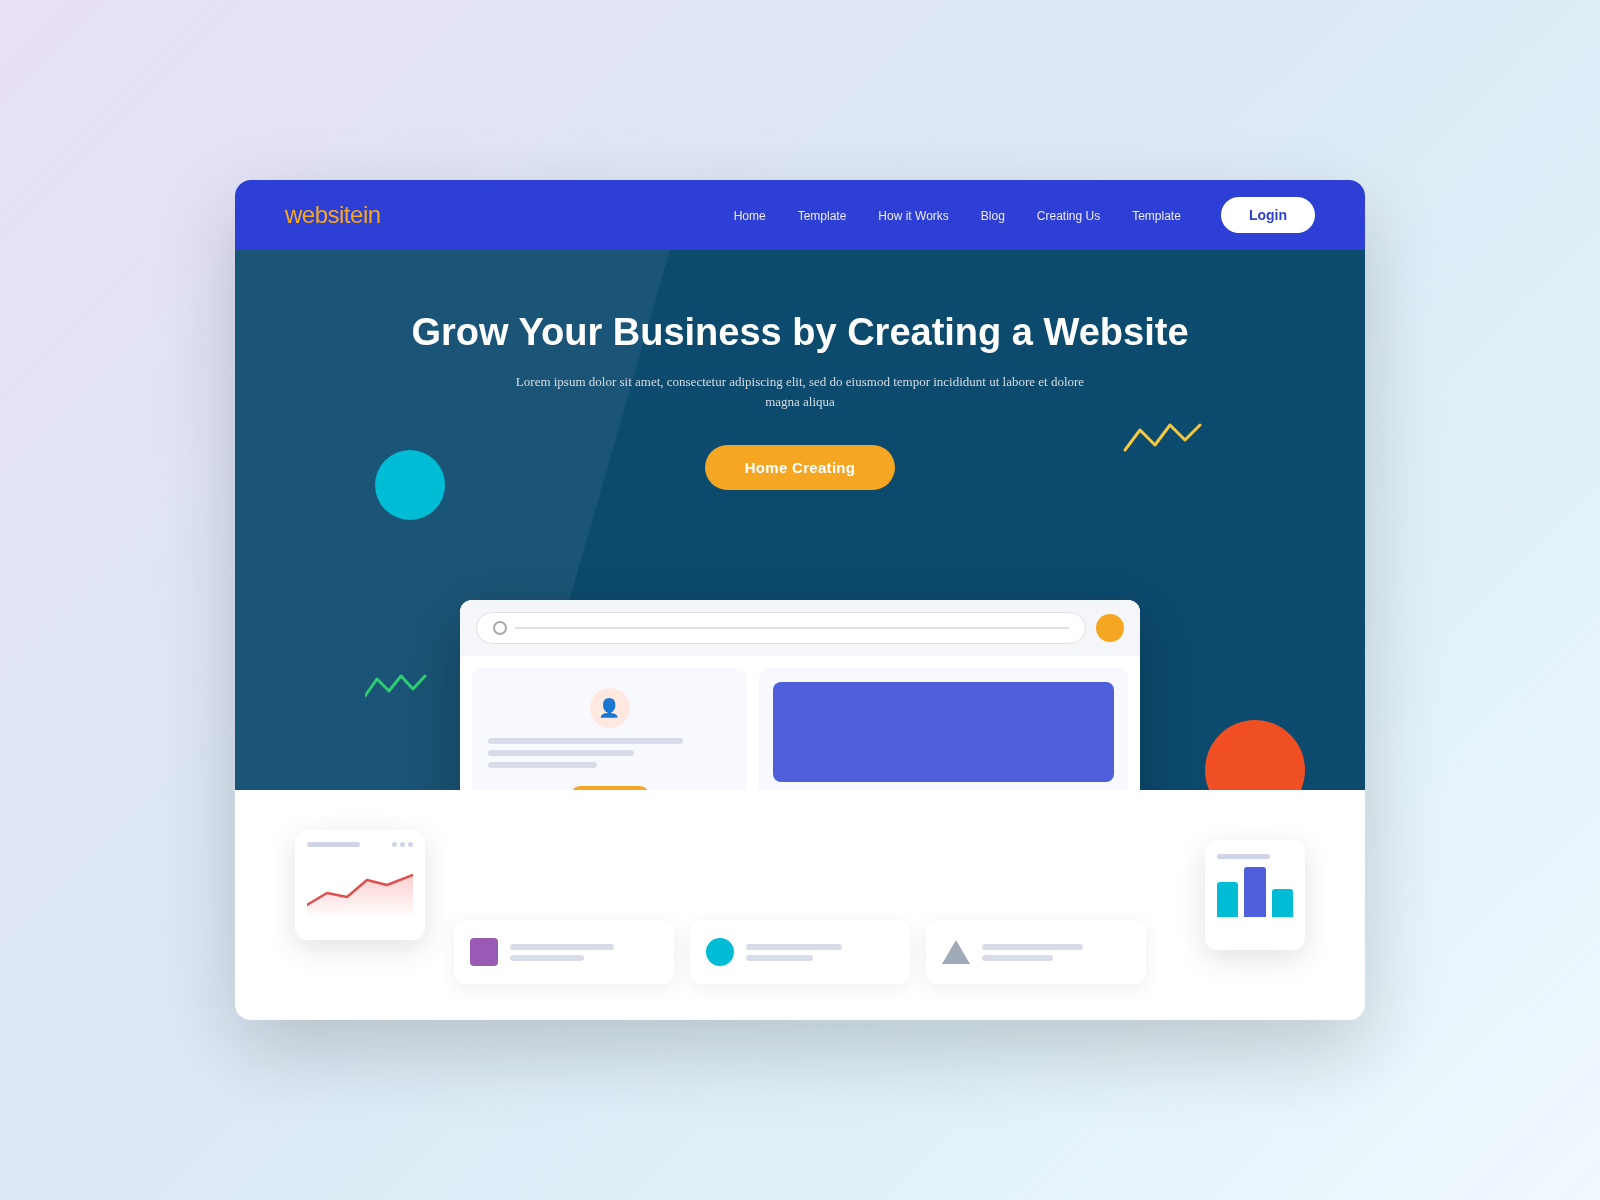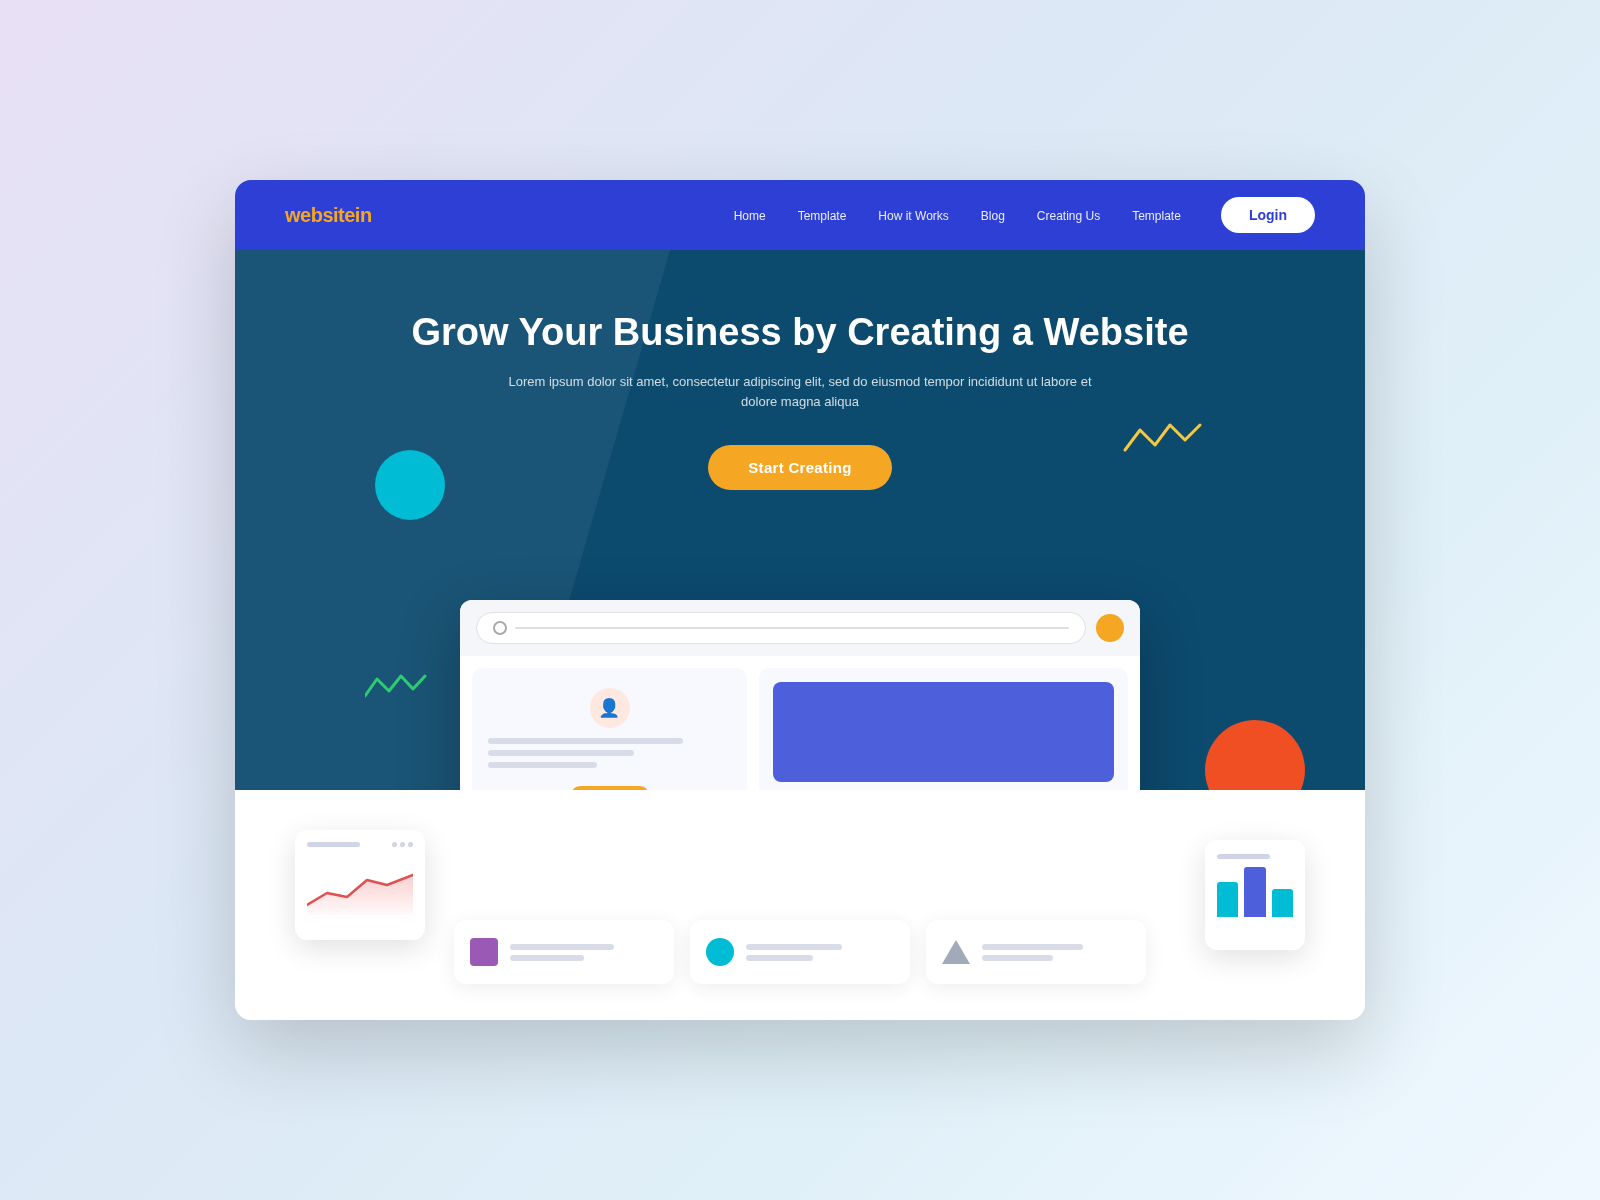--- a/index.html
+++ b/index.html
@@ -29,22 +29,22 @@
       background: #2d3fd4;
       height: 70px;
       display: flex;
       align-items: center;
       padding: 0 50px;
       position: relative;
       z-index: 10;
     }
 
     .logo {
-      font-size: 20px;
-      font-weight: 700;
+      font-size: 24px;
+      font-weight: 400;
       color: white;
       margin-right: auto;
       letter-spacing: -0.5px;
     }
 
     .logo span {
       color: #f5a623;
     }
 
     .nav-links {
@@ -109,20 +109,21 @@
     }
 
     .hero-subtitle {
       font-size: 13px;
       color: rgba(255,255,255,0.8);
       margin-bottom: 32px;
       max-width: 600px;
       margin-left: auto;
       margin-right: auto;
       line-height: 1.6;
+      font-family: Liberation Serif, serif;
     }
 
     .cta-btn {
       background: #f5a623;
       color: white;
       border: none;
       border-radius: 50px;
       padding: 14px 40px;
       font-size: 15px;
       font-weight: 700;
@@ -458,21 +459,21 @@
       <li><a>Template</a></li>
     </ul>
     <button class="login-btn">Login</button>
   </nav>
 
   <div class="hero-section">
 
     <div class="hero-text">
       <h1 class="hero-title">Grow Your Business by Creating a Website</h1>
       <p class="hero-subtitle">Lorem ipsum dolor sit amet, consectetur adipiscing elit, sed do eiusmod tempor incididunt ut labore et dolore magna aliqua</p>
-      <button class="cta-btn">Start Creating</button>
+      <button class="cta-btn">Home Creating</button>
     </div>
 
     <div class="circle-cyan"></div>
 
     <div class="zigzag-yellow">
       <svg width="80" height="40" viewBox="0 0 80 40" class="zigzag">
         <polyline points="0,30 15,10 30,25 45,5 60,20 75,5" fill="none" stroke="#f5c842" stroke-width="3" stroke-linecap="round" stroke-linejoin="round"></polyline>
       </svg>
     </div>
 

